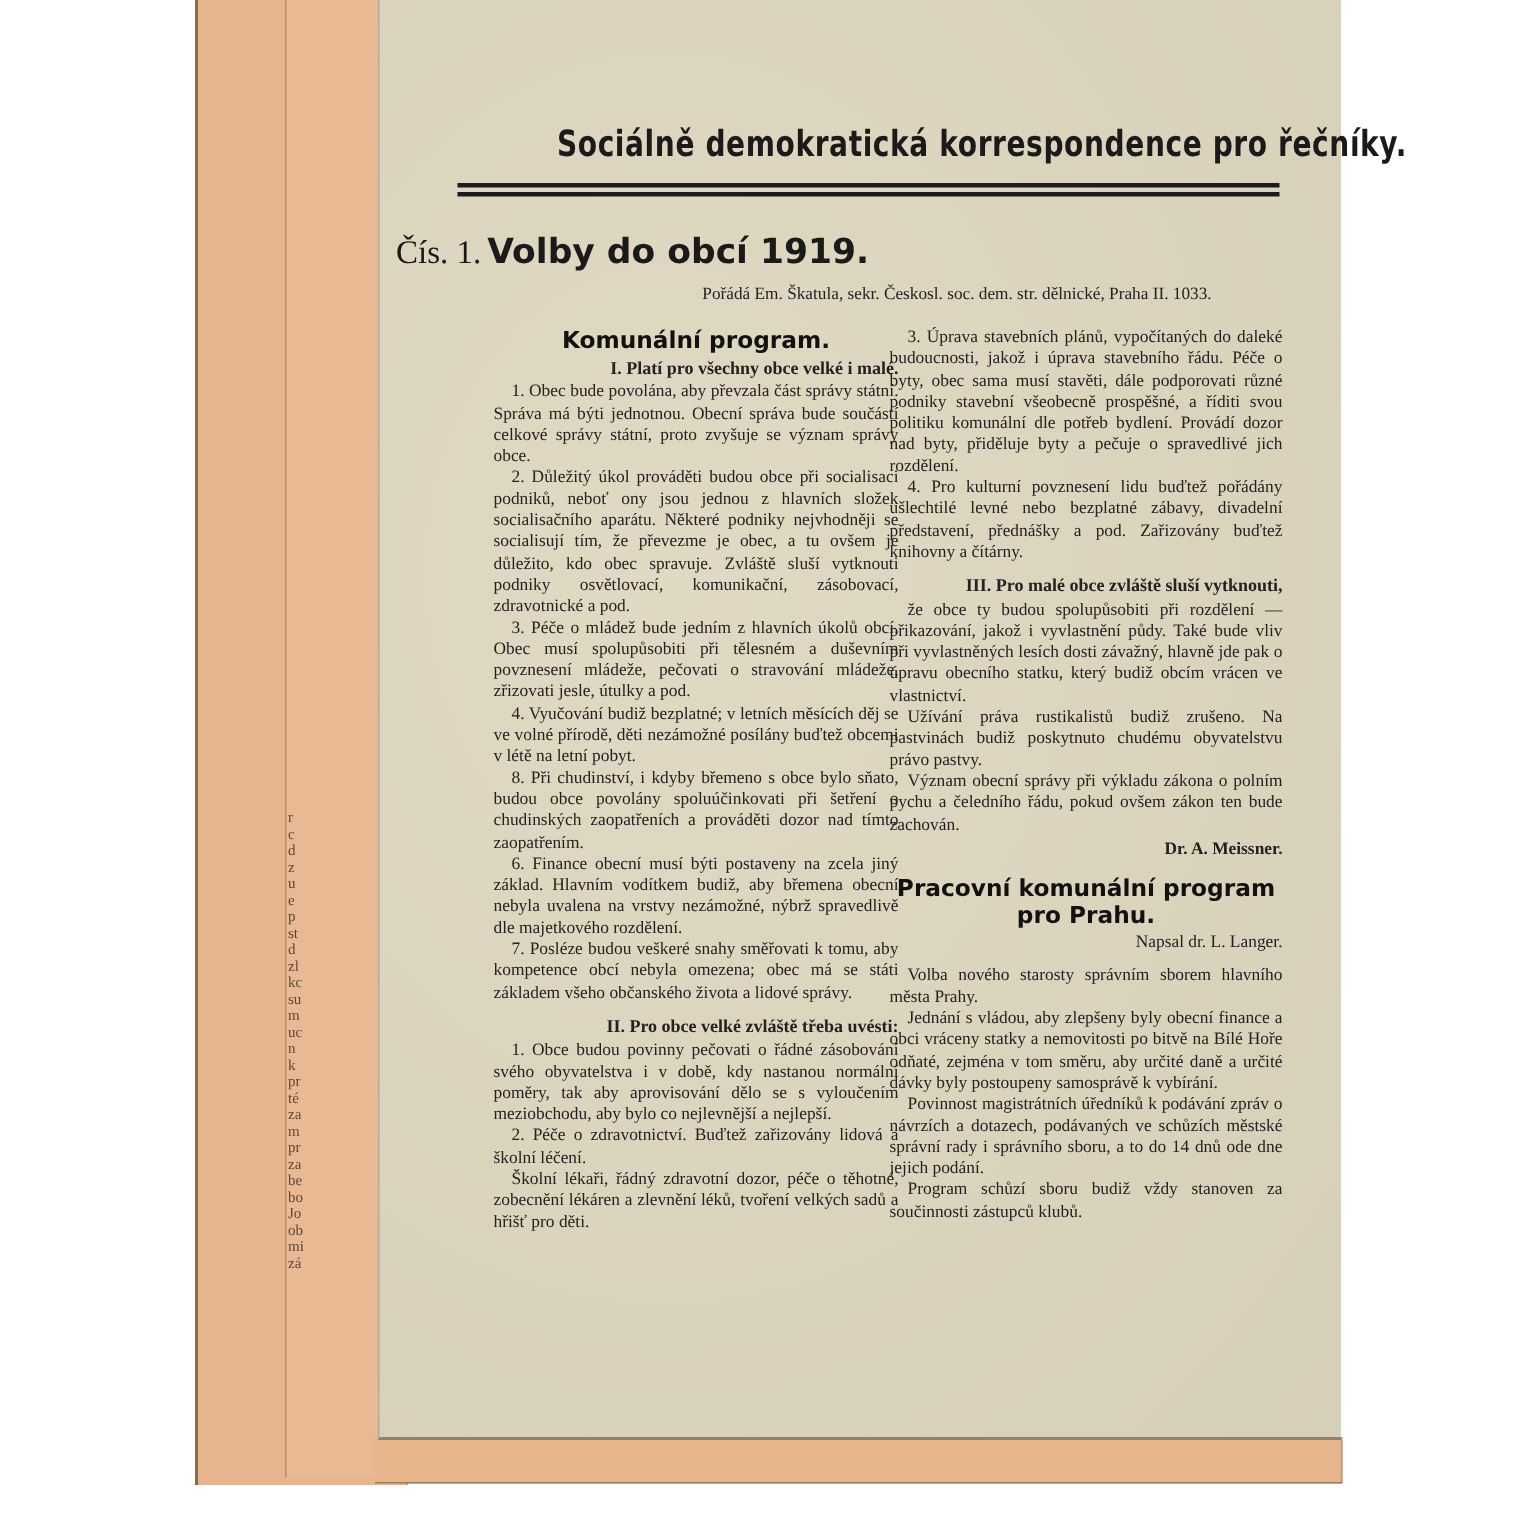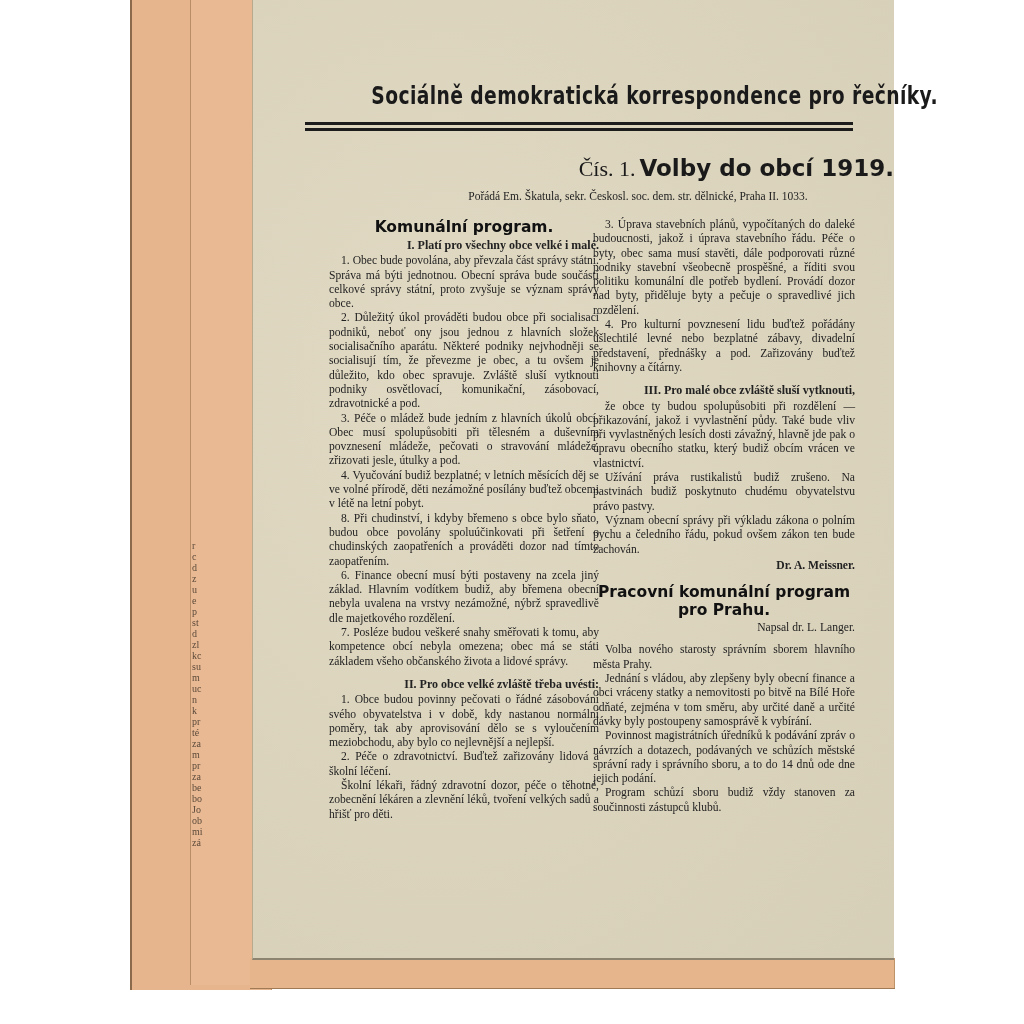--- a/index.html
+++ b/index.html
@@ -27,21 +27,21 @@
     }
     .masthead {
       position:absolute; left:60px; top:82px; width:530px; text-align:center;
       font-family:"DejaVu Sans", sans-serif; font-weight:bold; font-size:24px;
       transform:scaleX(0.78); transform-origin:center; color:#1a1a1a;
       letter-spacing:0.5px; white-space:nowrap;
     }
     .rule1 { position:absolute; left:52px; top:122px; width:548px; height:3px; background:#1c1c1c; }
     .rule2 { position:absolute; left:52px; top:128px; width:548px; height:3px; background:#1c1c1c; }
     .issue {
-      position:absolute; left:0; top:155px; width:641px; text-align:right; color:#1a1a1a;
+      position:absolute; left:0; top:155px; width:641px; text-align:left; color:#1a1a1a;padding-left:11px;
     }
     .issue .num { font-size:22px; font-family:"Liberation Serif", serif; }
     .issue .ttl { font-size:23px; font-family:"DejaVu Sans", sans-serif; font-weight:bold; }
     .publisher {
       position:absolute; left:0; top:190px; width:770px; text-align:center; font-size:11.5px; color:#222;
     }
     .col {
       position:absolute; top:218px; font-size:11.6px; line-height:14.3px; color:#222;
       text-align:justify;
     }

